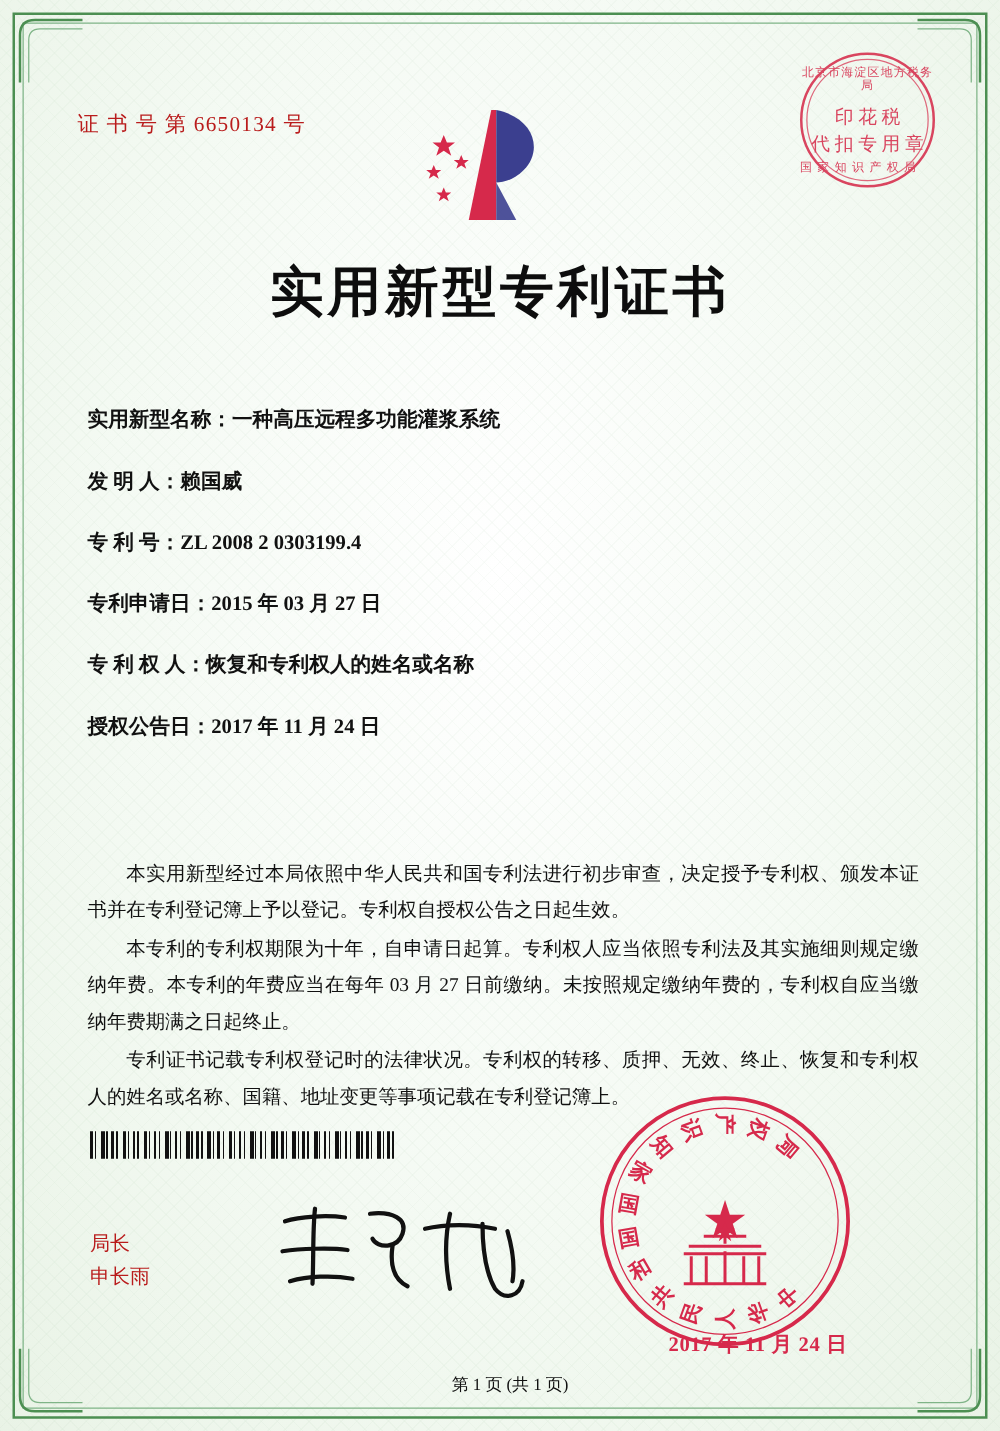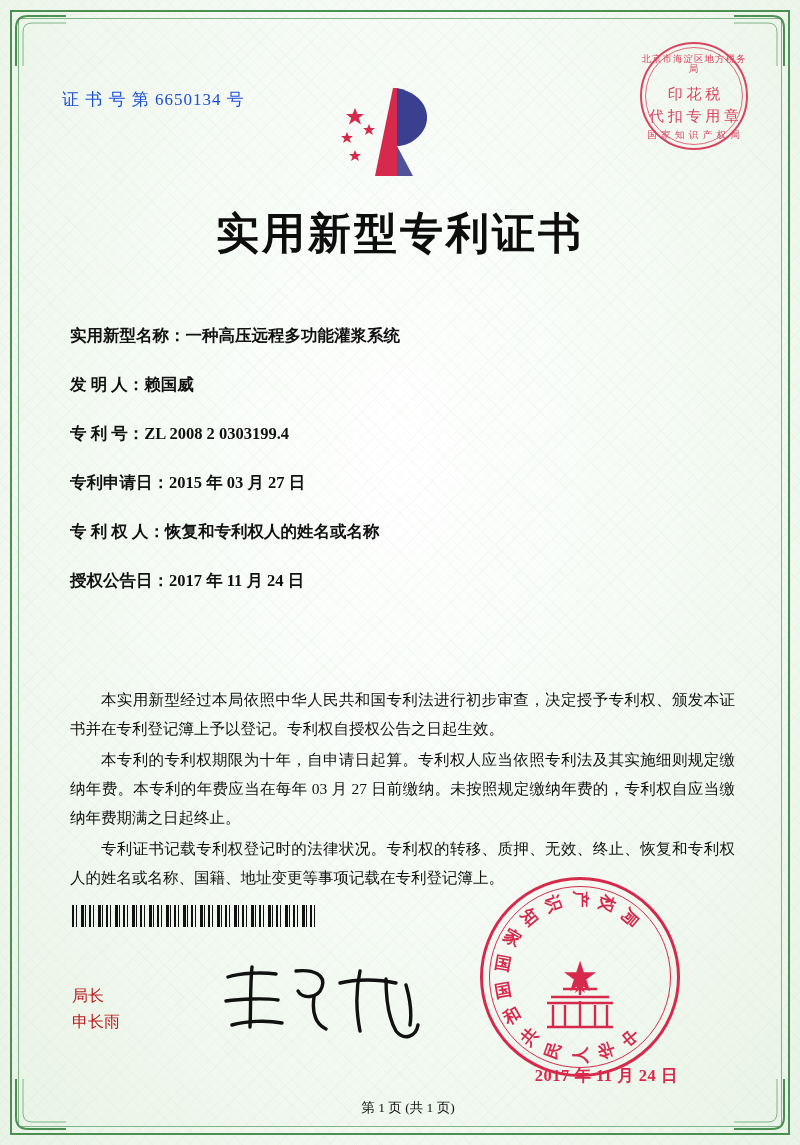--- a/index.html
+++ b/index.html
@@ -62,21 +62,21 @@
     inset: 0;
     z-index: 3;
   }
 
   
   .cert-no {
     position: absolute;
     left: 62px; top: 88px;
     font-size: 17px;
     letter-spacing: 1px;
-    color: #1d4ed8;
+    color: #b91c1c;
     white-space: nowrap;
   }
   .logo {
     position: absolute;
     left: 335px; top: 80px;
     width: 120px; height: 110px;
   }
   .stamp-top {
     position: absolute;
     right: 52px; top: 42px;
@@ -110,21 +110,20 @@
   .stamp-top .mid {
     position: absolute;
     left: 0; right: 0; top: 42px;
     text-align: center;
     font-size: 15px;
     line-height: 1.45;
   }
   .stamp-top .arc-b {
     position: absolute;
     left: 0; right: 0; bottom: 10px;
-    text-align: center;
     letter-spacing: 1px;
   }
 
   .title {
     position: absolute;
     left: 0; right: 0; top: 205px;
     text-align: center;
     font-size: 43px;
     font-weight: bold;
     letter-spacing: 3px;

